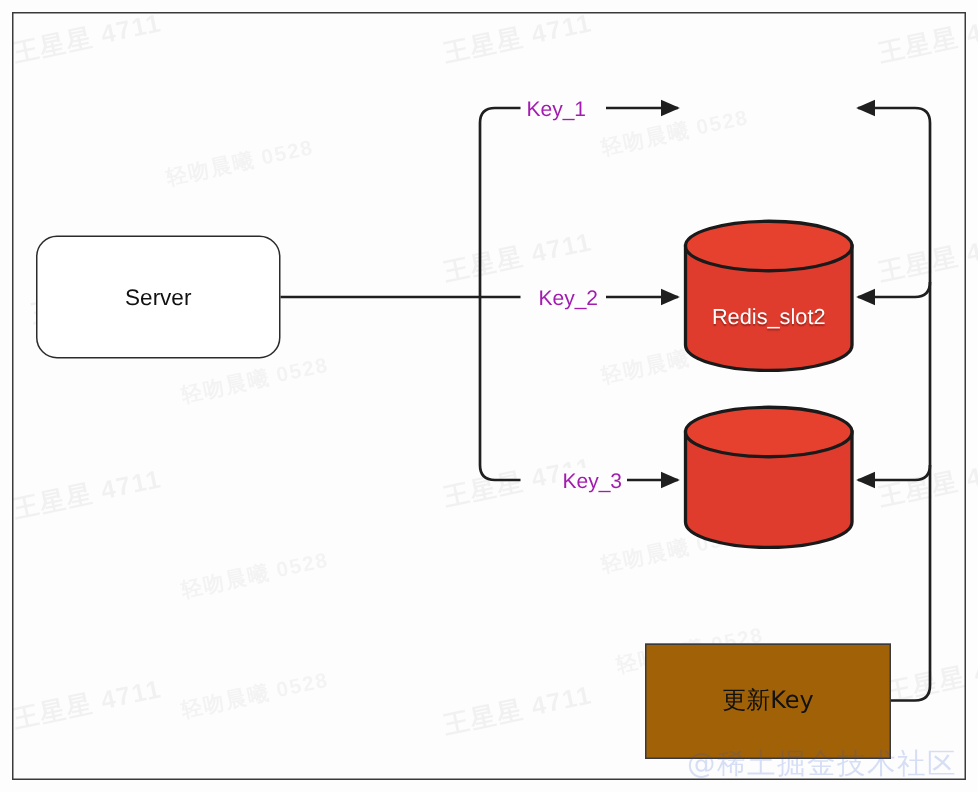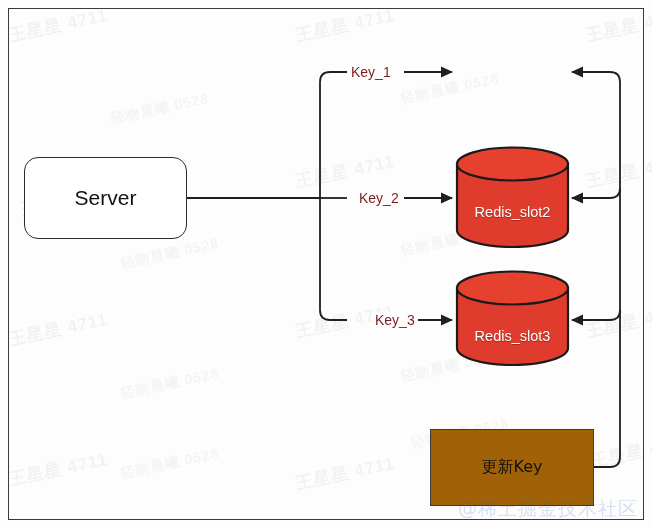--- a/index.html
+++ b/index.html
@@ -51,21 +51,21 @@
     height: 82px;
     border: 1.6px solid #2b2b2b;
     border-radius: 14px;
     background: #ffffff;
     box-sizing: border-box;
     display: flex;
     align-items: center;
     justify-content: center;
   }
   .server-box .label {
-    font-size: 21px;
+    font-size: 15px;
     color: #111;
   }
   
   .update-box {
     position: absolute;
     left: 430px;
     top: 429px;
     width: 164px;
     height: 77px;
     border: 1.6px solid #3a3a3a;
@@ -100,21 +100,21 @@
   #wires {
     position: absolute;
     left: 0; top: 0;
     width: 652px;
     height: 528px;
     pointer-events: none;
   }
   .key-label {
     position: absolute;
     font-size: 14px;
-    color: #7f1d1d;
+    color: #a21caf;
     background: #fdfdfd;
     padding: 0 3px;
     white-space: nowrap;
   }
   
   .site-wm {
     position: absolute;
     right: 14px;
     bottom: 6px;
     font-size: 19px;
@@ -194,21 +194,20 @@
       <ellipse cx="57.5" cy="18" rx="55.5" ry="16.5" fill="#E6412F" stroke="#1a1a1a" stroke-width="2.2"></ellipse>
     </svg>
     <div class="cyl-label" style="top:58px;">Redis_slot2</div>
   </div>
 
   <div class="cyl" style="left:455px; top:270px; height:96px;">
     <svg class="cyl-svg" width="115" height="96" viewBox="0 0 115 96">
       <path d="M 2 18 L 2 78 A 55.5 17 0 0 0 113 78 L 113 18 Z" fill="#E03C2E" stroke="#1a1a1a" stroke-width="2.2"></path>
       <ellipse cx="57.5" cy="18" rx="55.5" ry="16.5" fill="#E6412F" stroke="#1a1a1a" stroke-width="2.2"></ellipse>
     </svg>
-    <div class="cyl-label" style="top:58px;">Redis_slot3</div>
   </div>
 
   <div class="update-box">
     <span class="label">更新Key</span>
   </div>
 
   <div class="site-wm">@稀土掘金技术社区</div>
 
 </div>
 

